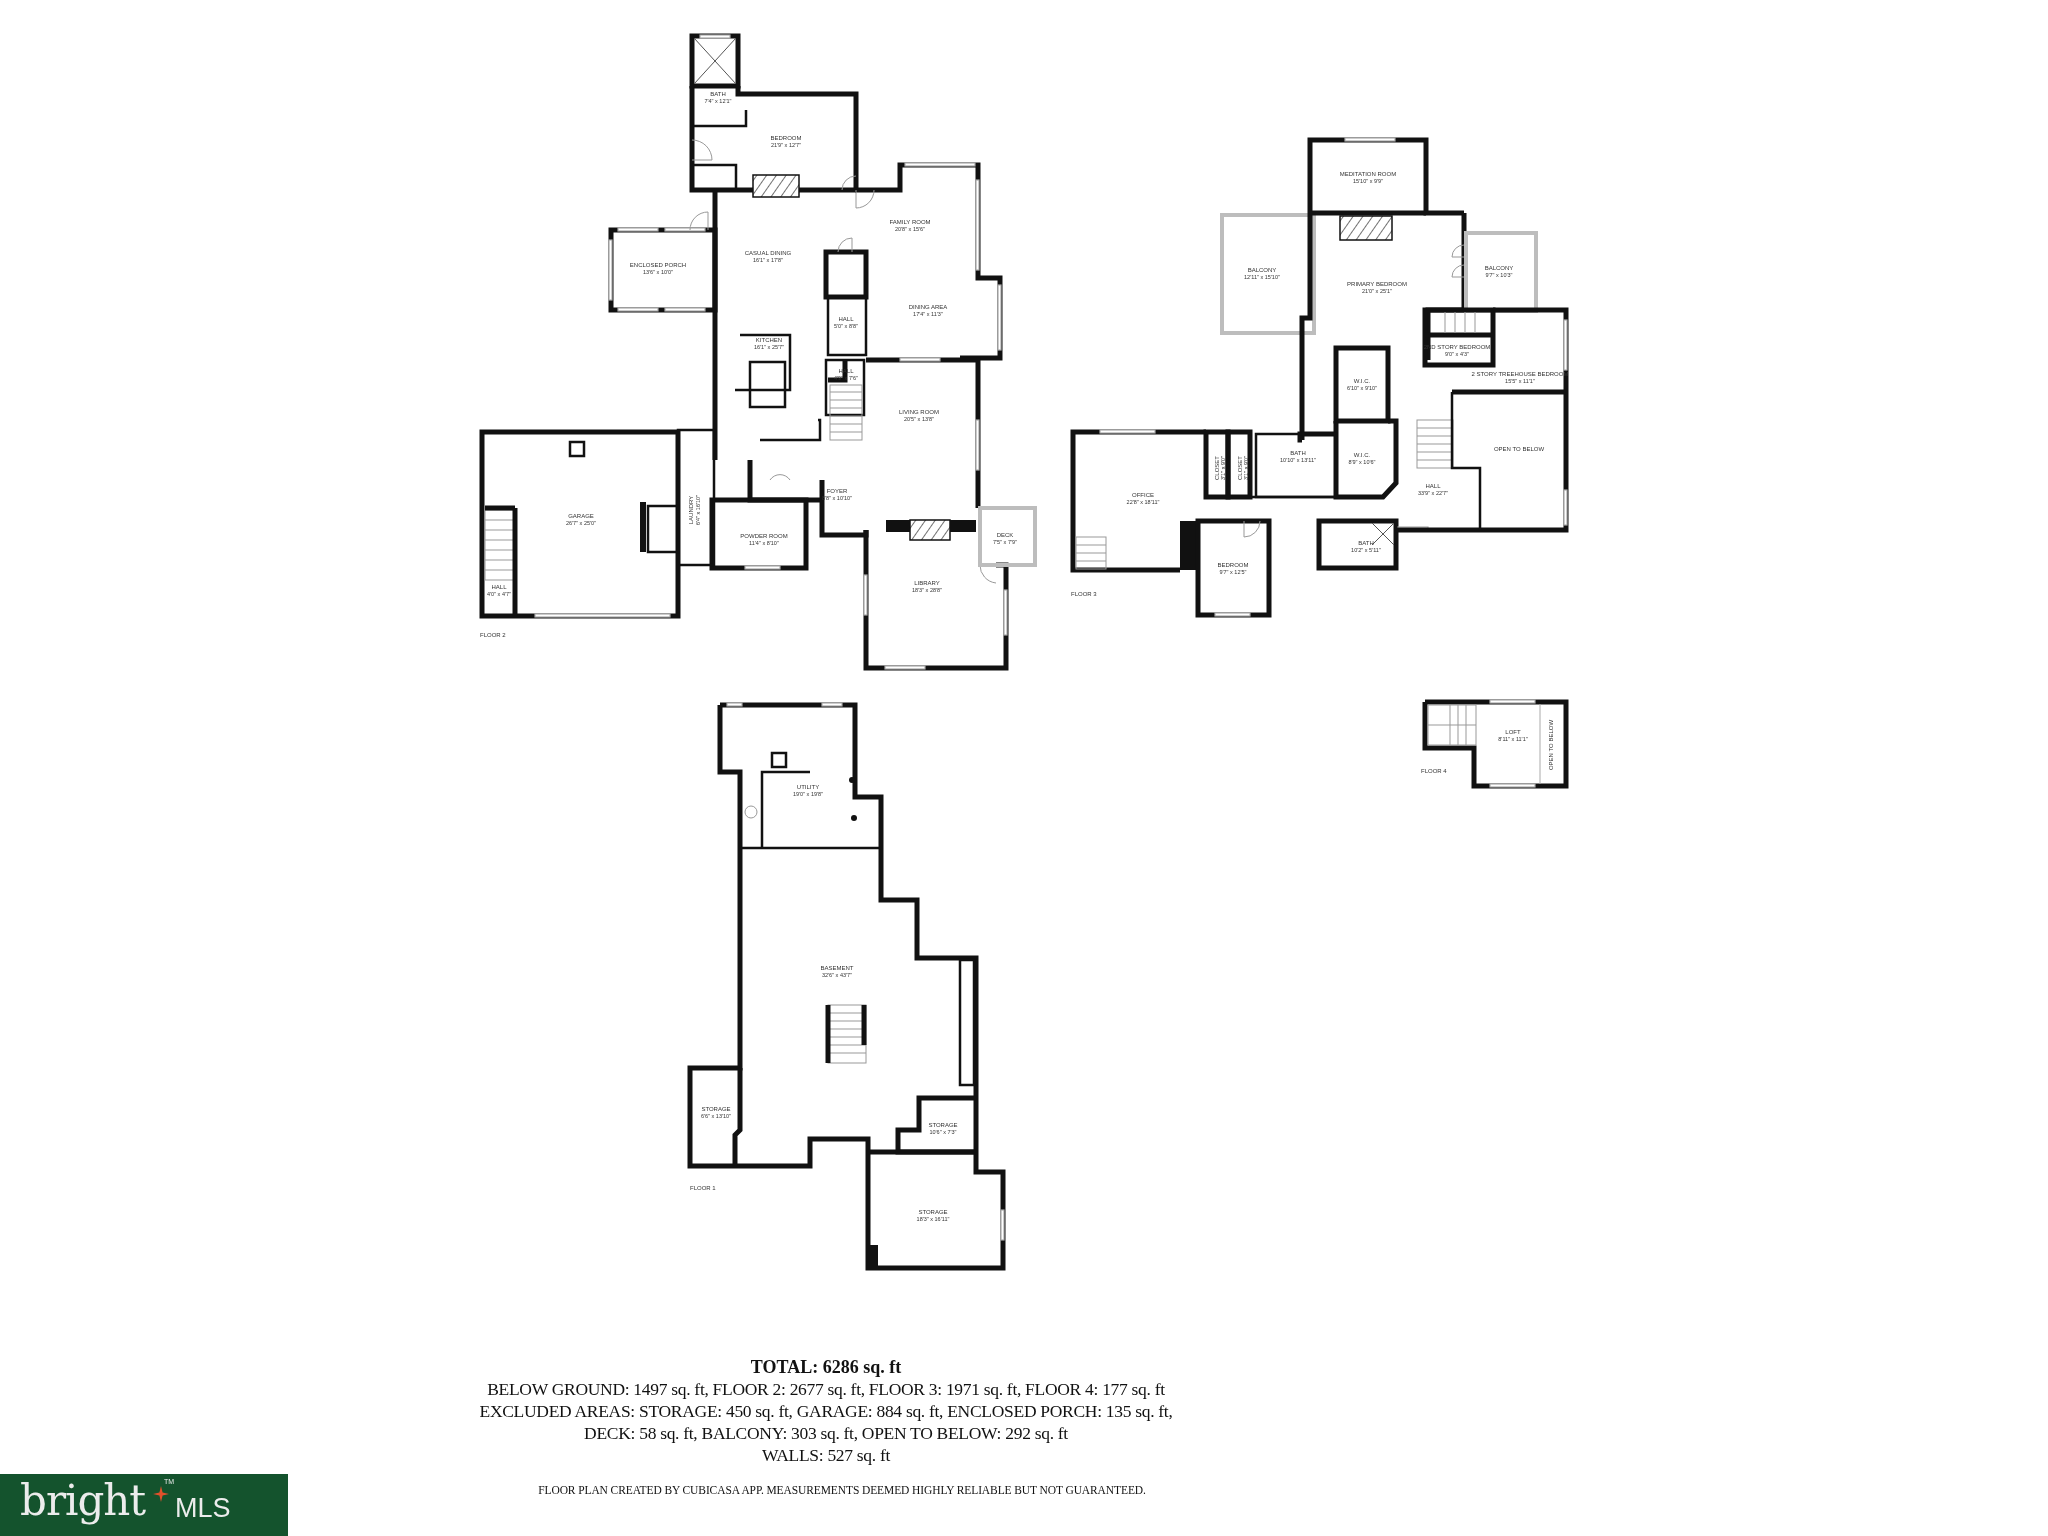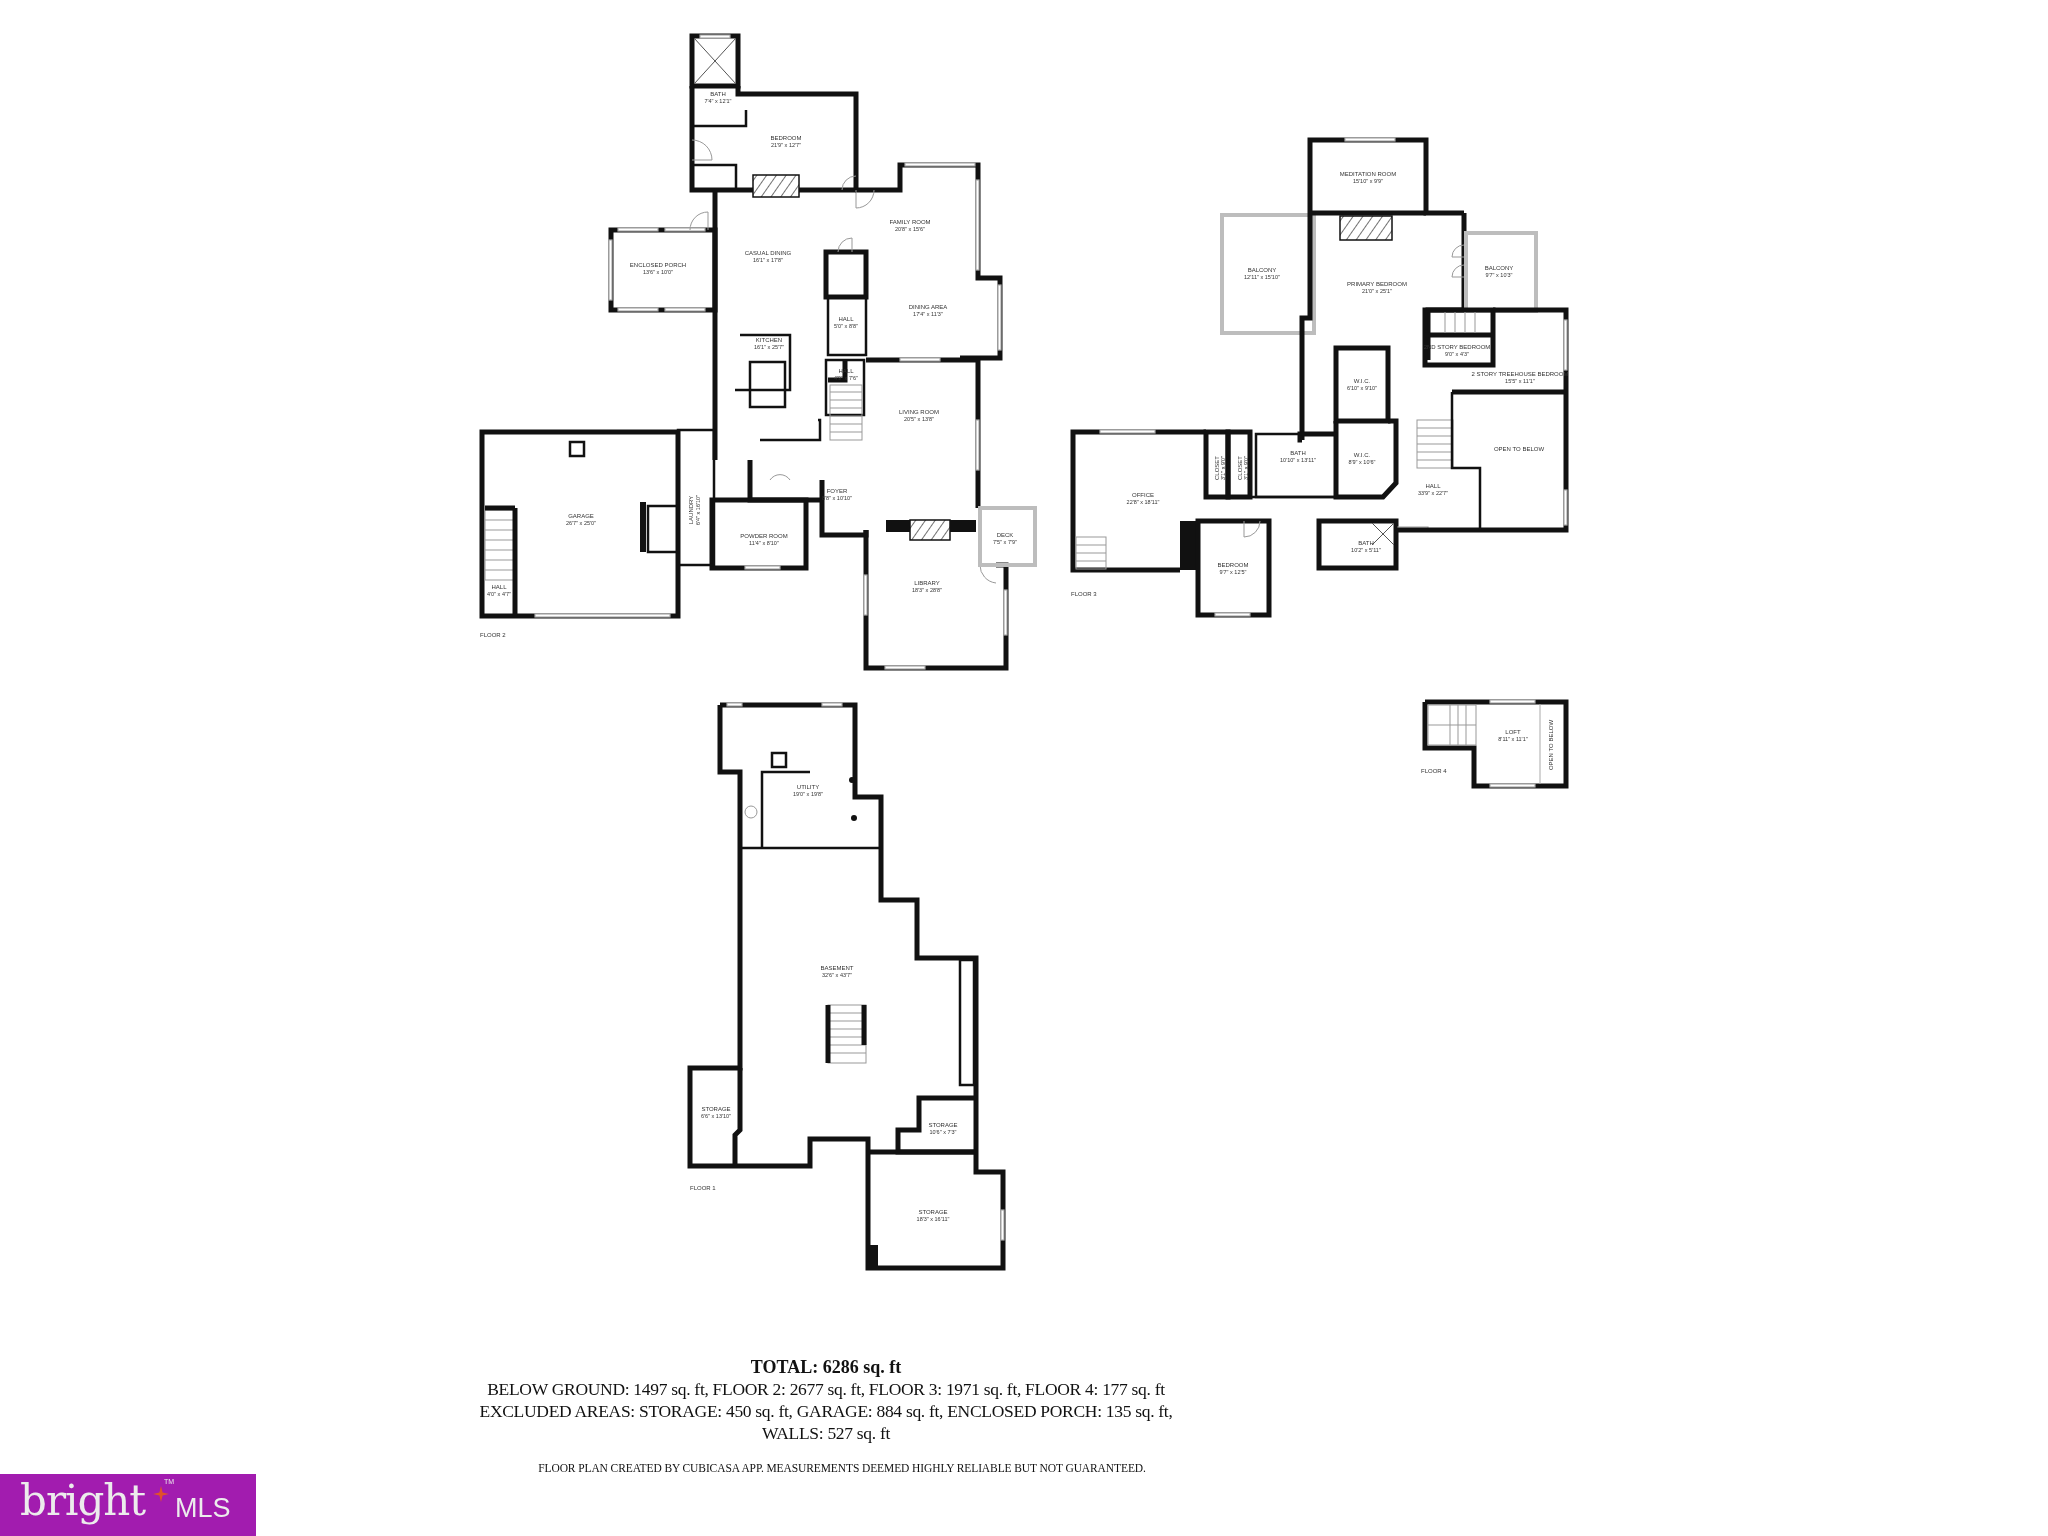--- a/index.html
+++ b/index.html
@@ -14,21 +14,21 @@
   .hatch { fill:url(#hatchpat); stroke:#111; stroke-width:1.5; }
   .door { fill:none; stroke:#999; stroke-width:1; }
   .blk { fill:#111; }
   .rlabel { font-family:"Liberation Sans", sans-serif; font-size:6px; fill:#333; text-anchor:middle; }
   .rdim { font-family:"Liberation Sans", sans-serif; font-size:5.5px; fill:#333; text-anchor:middle; }
   .flabel { font-family:"Liberation Sans", sans-serif; font-size:6px; fill:#333; }
   #summary { position:absolute; left:0; top:1356px; width:1652px; text-align:center; font-family:Liberation Serif, serif; color:#111; }
   #summary .total { font-weight:bold; font-size:18px; line-height:22px; }
   #summary .line { font-size:17.5px; line-height:22px; letter-spacing:-0.3px; }
   #summary .disclaimer { font-size:11.5px; margin-top:18px; letter-spacing:-0.1px;margin-left:32px; }
-  #logo { position:absolute; left:0; top:1474px; width:256px; height:62px; background:#a21caf; }
+  #logo { position:absolute; left:0; top:1474px; width:288px; height:62px; background:#14532d; }
   #logo .bright { position:absolute; left:20px; top:2px; font-family:"DejaVu Serif", serif; font-size:42px; color:#ececec; letter-spacing:-1px; }
   #logo .star { position:absolute; left:153px; top:12px; width:16px; height:16px; }
   #logo .mls { position:absolute; left:175px; top:19px; font-family:"Liberation Sans", sans-serif; font-size:27px; color:#ececec;text-align:center; }
   #logo .tm { position:absolute; left:164px; top:4px; font-family:"Liberation Sans", sans-serif; font-size:7px; color:#ececec; }
 </style>
 </head>
 <body>
 
 <svg id="plan" viewBox="0 0 2048 1536" xmlns="http://www.w3.org/2000/svg">
   <defs>
@@ -340,20 +340,21 @@
     <text class="rlabel" x="933" y="1214">STORAGE</text>
     <text class="rdim" x="933" y="1221">18'3" x 16'11"</text>
     <text class="flabel" x="690" y="1190">FLOOR 1</text>
   </g>
 </svg>
 
 <div id="summary">
   <div class="total">TOTAL: 6286 sq. ft</div>
   <div class="line">BELOW GROUND: 1497 sq. ft, FLOOR 2: 2677 sq. ft, FLOOR 3: 1971 sq. ft, FLOOR 4: 177 sq. ft</div>
   <div class="line">EXCLUDED AREAS: STORAGE: 450 sq. ft, GARAGE: 884 sq. ft, ENCLOSED PORCH: 135 sq. ft,</div>
+  <div class="line">DECK: 58 sq. ft, BALCONY: 303 sq. ft, OPEN TO BELOW: 292 sq. ft</div>
   <div class="line">WALLS: 527 sq. ft</div>
   <div class="disclaimer">FLOOR PLAN CREATED BY CUBICASA APP. MEASUREMENTS DEEMED HIGHLY RELIABLE BUT NOT GUARANTEED.</div>
 </div>
 
 <div id="logo">
   <span class="bright">bright</span>
   <svg class="star" viewBox="0 0 16 16">
       <path d="M8 0 L9.6 6.4 L16 8 L9.6 9.6 L8 16 L6.4 9.6 L0 8 L6.4 6.4 Z" fill="#e0512b"></path>
     </svg>
   <span class="tm">TM</span>

